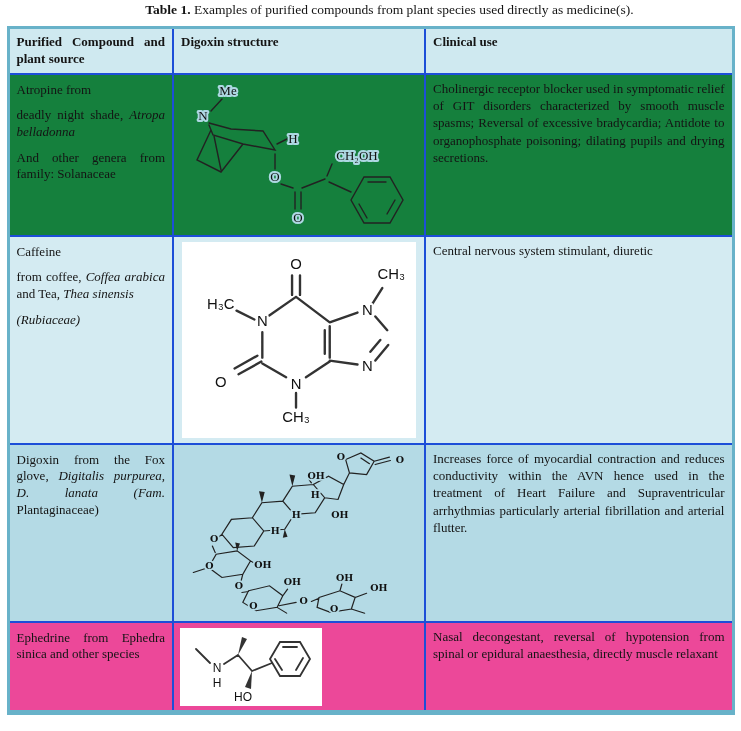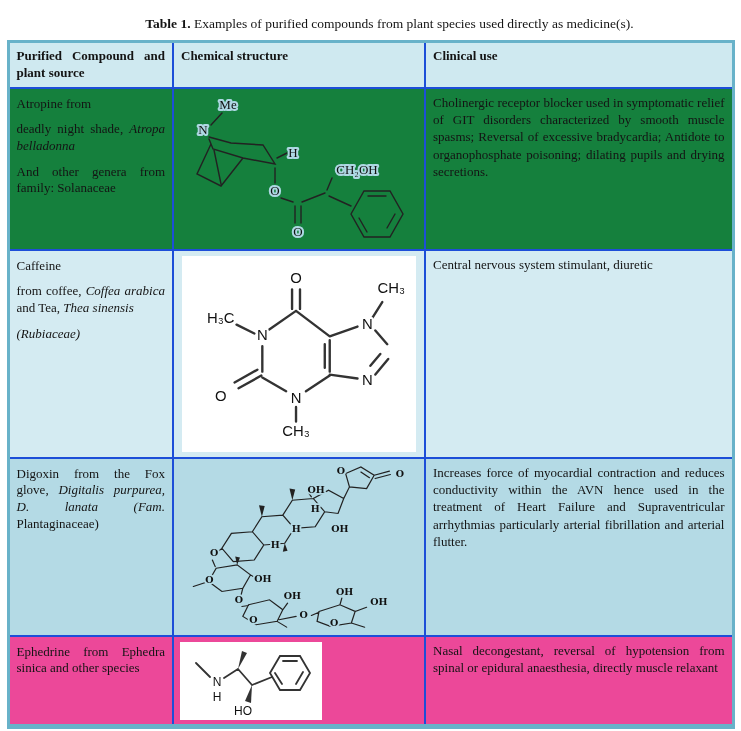--- a/index.html
+++ b/index.html
@@ -4,21 +4,21 @@
 <style>
   html,body{margin:0;padding:0;background:#ffffff;}
   body{
     width:741px;height:731px;overflow:hidden;
     font-family:"Liberation Serif","DejaVu Serif",serif;
     color:#141414;font-size:13px;
   }
   .caption{
     text-align:center;
     font-size:13.5px;
-    padding:16px 0 8px 0;
+    padding:2px 0 8px 0;
     margin-left:38px;
   }
   .caption b{font-weight:bold;}
   table.maintbl{
     width:725px;
     margin:0 auto;
     border-collapse:collapse;
     border:3px solid #68b2c9;
     border-bottom-width:5px;
     table-layout:fixed;
@@ -81,21 +81,21 @@
 
 <table class="maintbl">
   <colgroup>
     <col style="width:165px">
       <col style="width:252px">
       <col style="width:308px">
   </colgroup>
   <thead>
     <tr>
       <th class="j">Purified Compound and plant source</th>
-      <th>Chemical structure</th>
+      <th>Digoxin structure</th>
       <th>Clinical use</th>
     </tr>
   </thead>
   <tbody>
 
     <tr class="r1">
       <td class="j">
           <p class="cellpara"><span>Atropine from</span></p>
           <p class="cellpara"><span>deadly night shade, </span><span class="it">Atropa belladonna</span></p>
           <p class="cellpara"><span>And other genera from family: Solanaceae</span></p>

